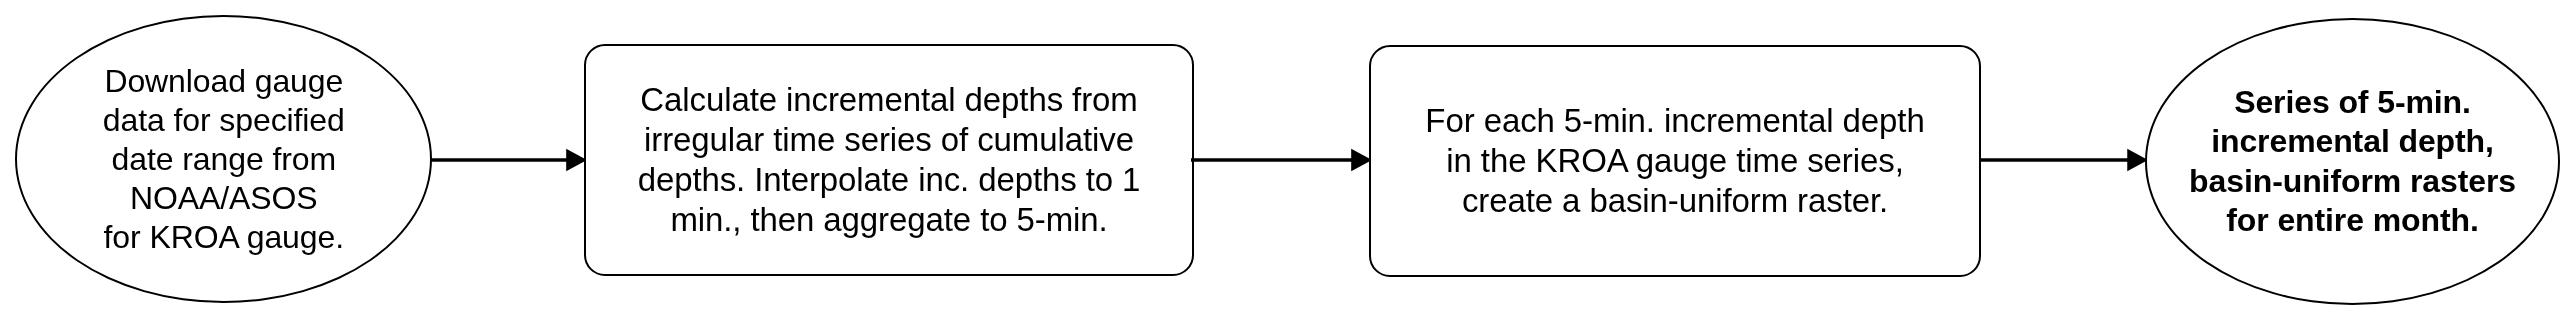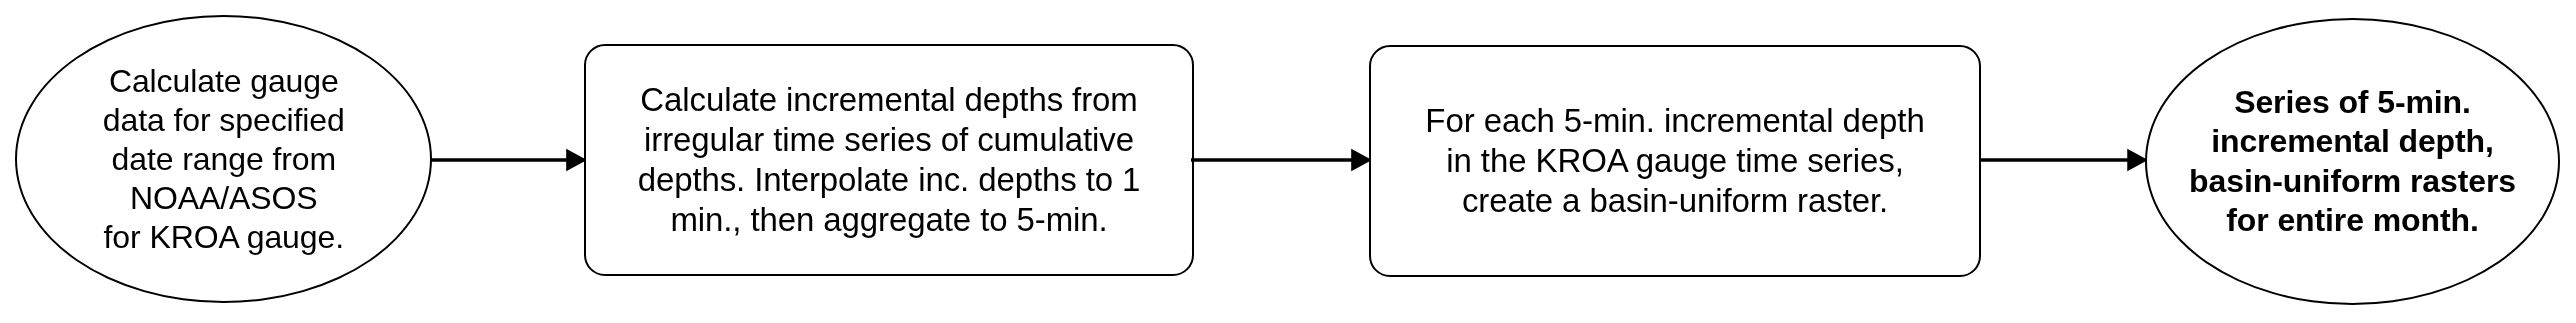--- a/index.html
+++ b/index.html
@@ -66,21 +66,21 @@
   #edge-1 { left: 430px;  width: 157px; }
   #edge-2 { left: 1191px; width: 181px; }
   #edge-3 { left: 1979px; width: 169px; }
 </style>
 </head>
 <body>
 
 <div id="canvas">
 
   <div class="node terminator" id="node-1">
-    <span class="node-label">Calculate gauge
+    <span class="node-label">Download gauge
 data for specified
 date range from
 NOAA/ASOS
 for KROA gauge.</span>
   </div>
 
   <div class="connector" id="edge-1">
     <svg viewBox="0 0 226 40" preserveAspectRatio="none">
       <line x1="0" y1="20" x2="200" y2="20" stroke="#000000" stroke-width="5"></line>
       <polygon points="196,4 226,20 196,36" fill="#000000"></polygon>

